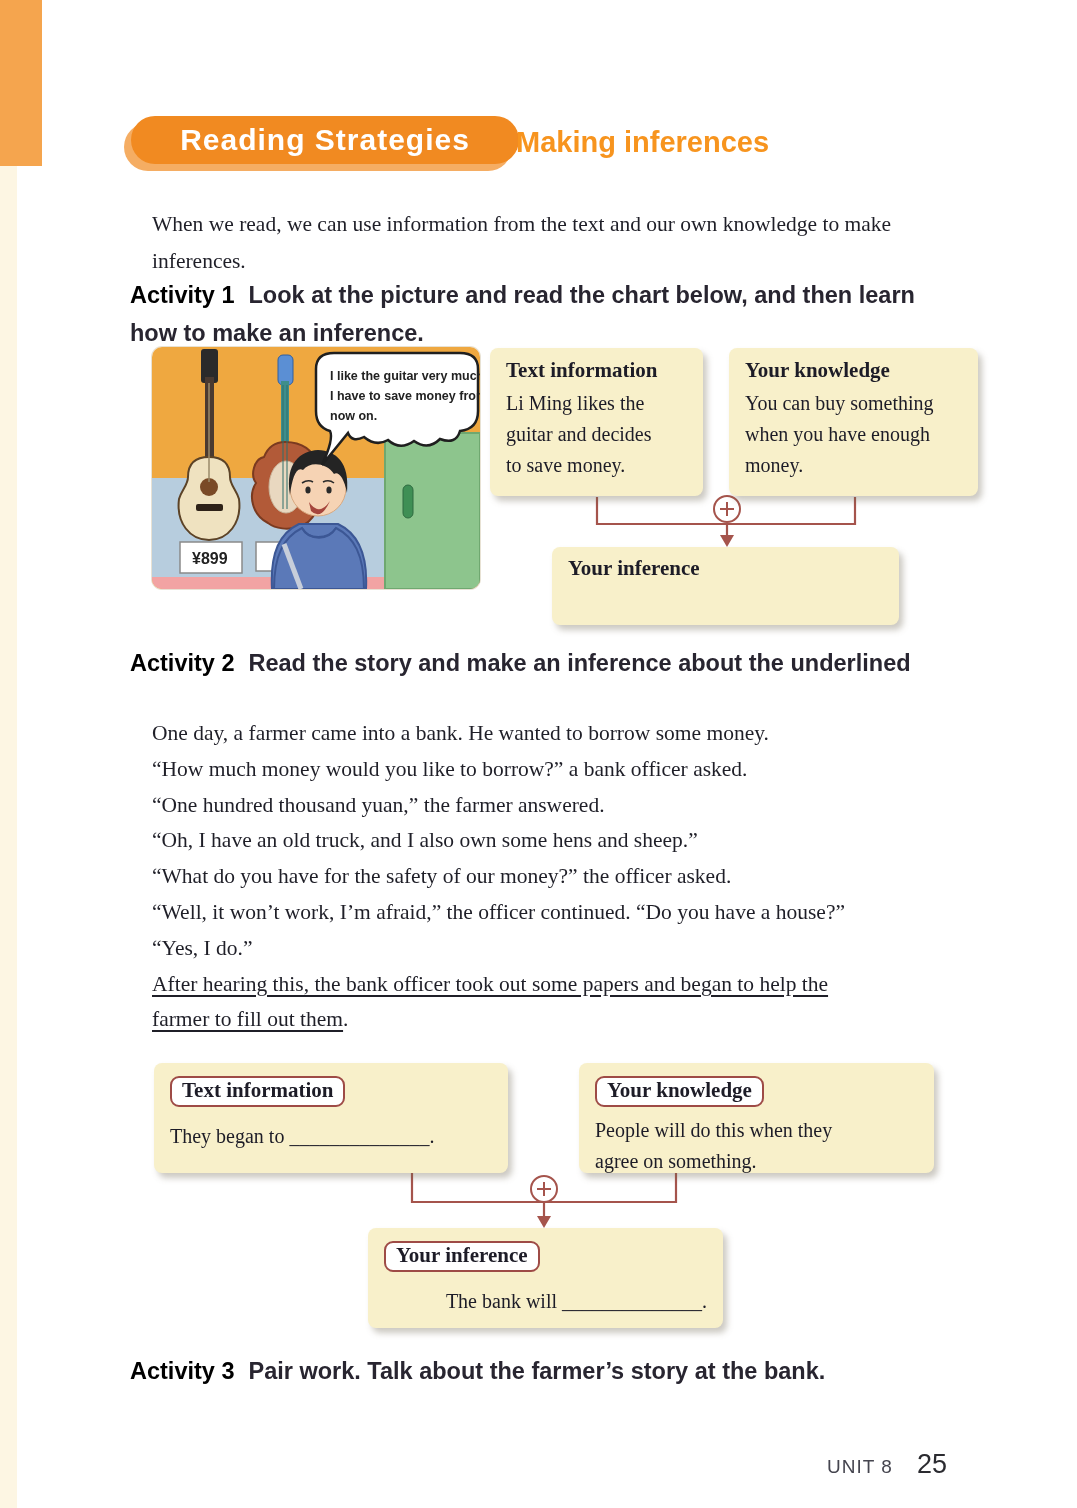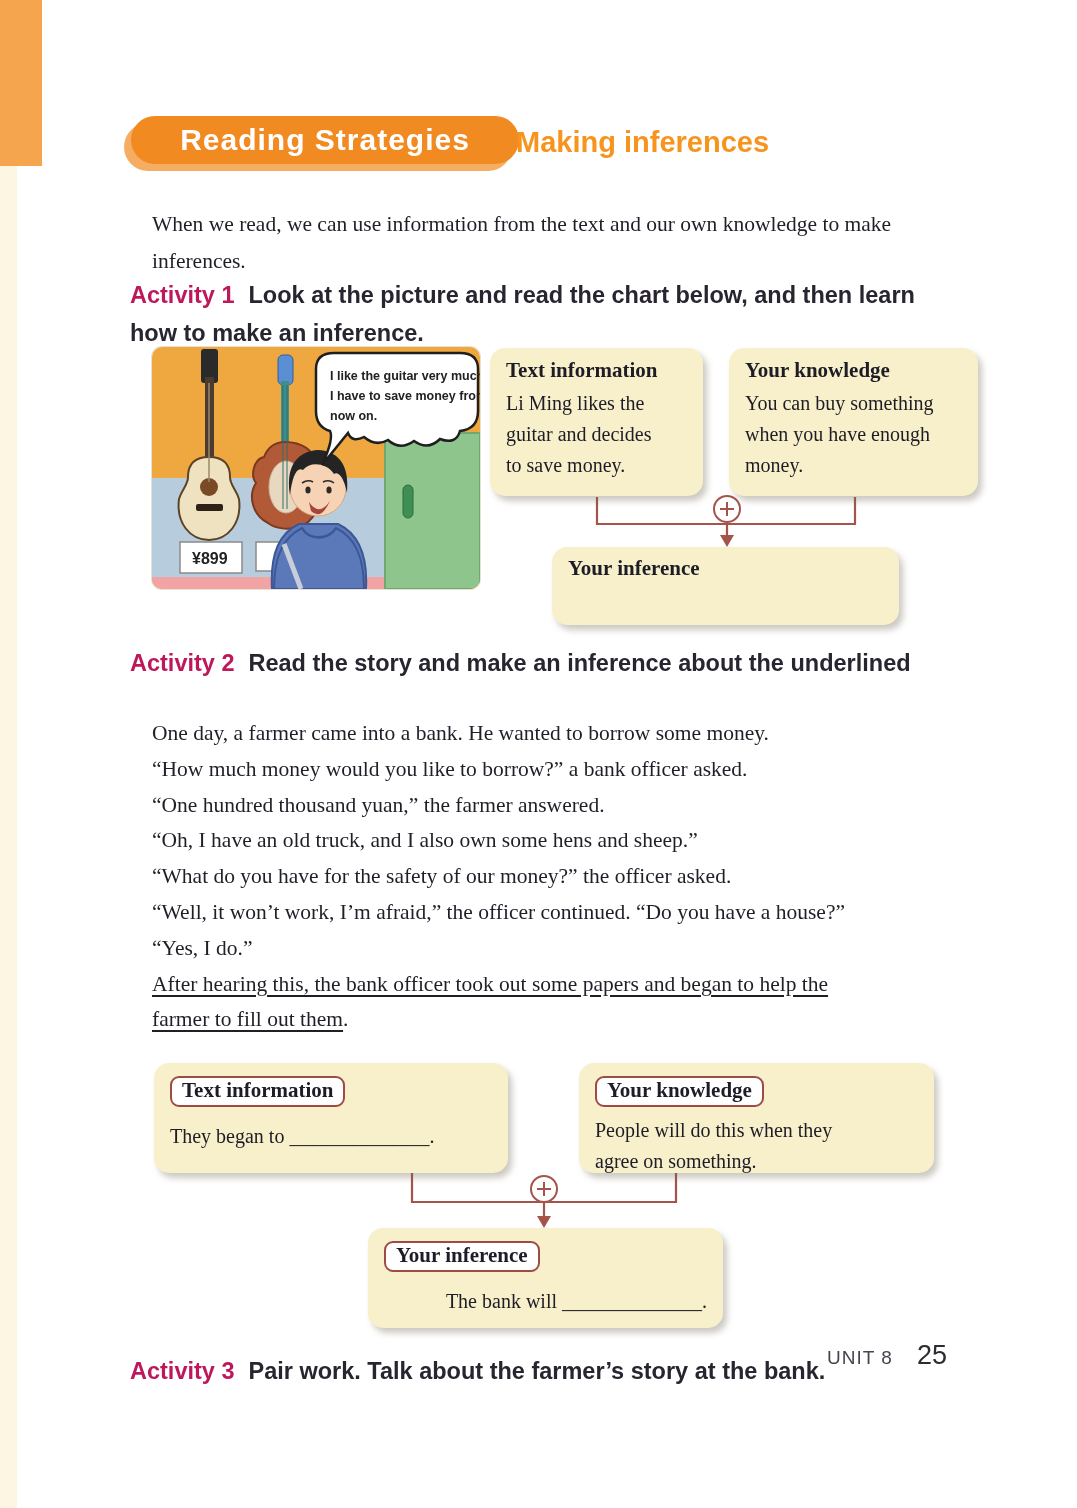--- a/index.html
+++ b/index.html
@@ -23,34 +23,34 @@
     position:absolute; left:516px; top:126px; color:#F7941E;
     font-family:"Liberation Sans", sans-serif; font-weight:bold; font-size:29px;
   }
 
   .intro { position:absolute; left:152px; top:206px; font-size:21.5px; line-height:37px; color:#1F1F28; }
 
   .activity-heading {
     position:absolute; left:130px; font-family:"Liberation Sans", sans-serif;
     font-weight:bold; font-size:23.5px; line-height:38px; color:#282530; width:860px;
   }
-  .activity-label { color:#be185d; margin-right:14px; }
+  .activity-label { color:#000000; margin-right:14px; }
   #act1-heading { top:276px; }
   #act2-heading { top:644px; }
   #act3-heading { top:1352px; }
 
   .picture {
     position:absolute; left:152px; top:347px; width:328px; height:242px;
     border-radius:10px; overflow:hidden; box-shadow:0 0 0 1px #E8E2D4;
   }
 
   .connectors { position:absolute; left:0; top:0; z-index:1; pointer-events:none; }
 
   .cream-box {
-    position:absolute; background:#F8F0CA; border-radius:15px;
+    position:absolute; background:#F8F0CA; border-radius:8px;
     box-shadow:4px 5px 6px rgba(110,100,80,0.35);
     padding:10px 16px; box-sizing:border-box; z-index:2;
   }
   .box-title { font-weight:bold; font-size:21px; color:#1D1C27; margin-bottom:5px; }
   .box-line { font-size:20px; line-height:31px; color:#1D1C27; white-space:nowrap; }
   .badge {
     display:inline-block; background:#ffffff; border:2px solid #9E4B46;
     border-radius:9px; padding:0 10px 2px 10px; font-weight:bold; font-size:21px;
     color:#1D1C27; margin-bottom:8px;
   }
@@ -61,21 +61,21 @@
   #box-e { left:579px; top:1063px; width:355px; height:110px; padding-top:13px; }
   #box-f { left:368px; top:1228px; width:355px; height:100px; padding-top:13px; }
   #box-d .box-line { margin-top:6px; }
   #box-f .box-line { margin-top:6px;text-align:right; }
 
   .story { position:absolute; left:152px; top:716px; width:830px; }
   .story-line { font-size:21.5px; line-height:35.8px; color:#1F1F28; white-space:nowrap; }
   .u { text-decoration:underline; text-underline-offset:4px; }
 
   .footer {
-    position:absolute; top:1340px; right:74px; display:flex; align-items:baseline; gap:24px;
+    position:absolute; top:1449px; right:74px; display:flex; align-items:baseline; gap:24px;
     font-family:"Liberation Sans", sans-serif;
   }
   .unit-label { font-size:19px; color:#45454F; letter-spacing:1px; }
   .page-number { font-size:27px; color:#2B2B30; }
 </style>
 </head>
 <body>
 
 <div class="page">
 

